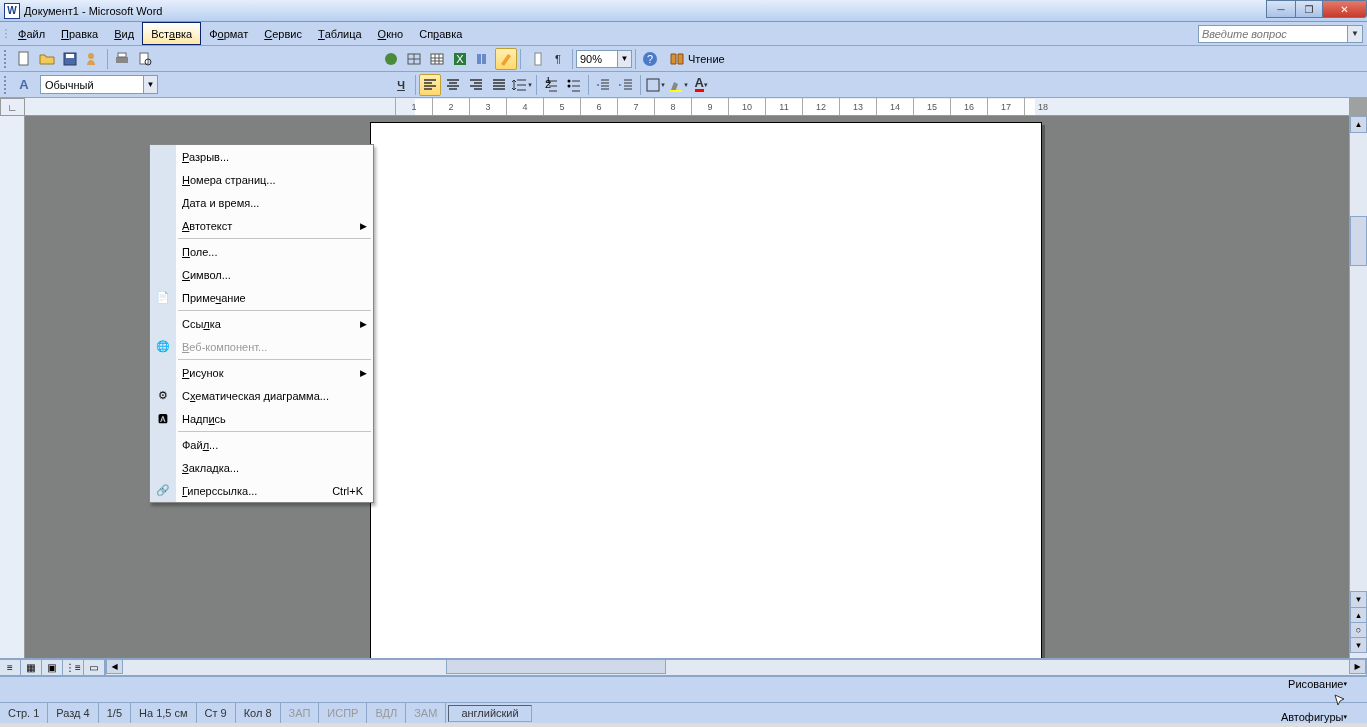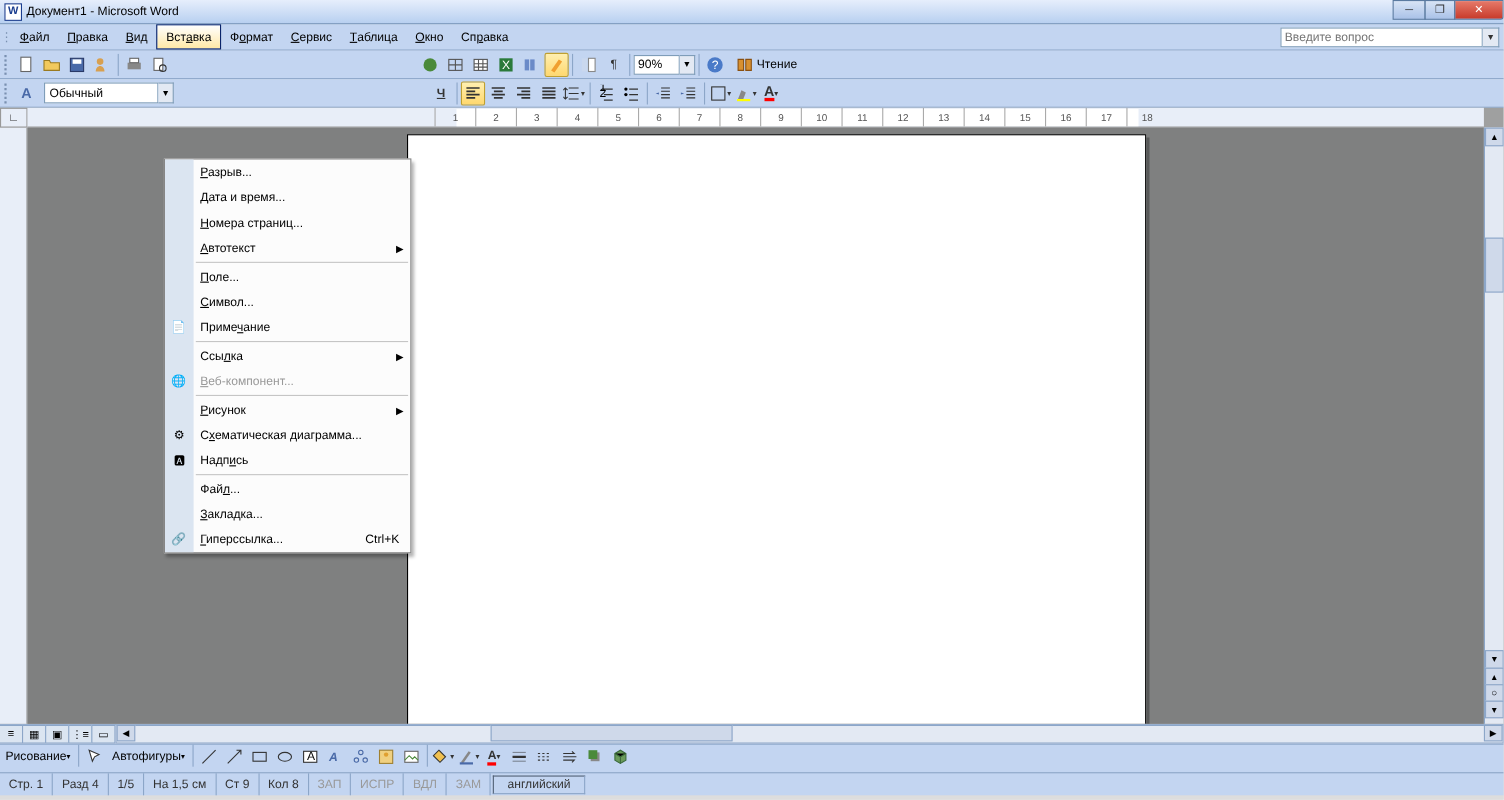--- a/index.html
+++ b/index.html
@@ -12,21 +12,21 @@
 .win-btn { width: 30px; height: 18px; border: 1px solid #5a7aa0; margin-left: -1px; display:flex;align-items:center;justify-content:center;background: linear-gradient(to bottom,#d8e4f5,#aac2e8); font-size:10px; color:#333; }
 .win-btn.close { background: linear-gradient(to bottom,#e57a6a,#c83a2a); color:#fff; width:45px; border-radius:0 0 3px 0;} 
 .win-btn.max { width:28px; }
 
 .menubar { height: 24px; background: #c3d5f1; display:flex; align-items:stretch; border-bottom:1px solid #8ca6c8; padding-left:2px; }
 .menubar .grip { width:8px; display:flex;align-items:center;justify-content:center; color:#7a90b0; }
 .menu-item { padding: 0 8px; display:flex;align-items:center; color:#000; }
 .menu-item u { text-decoration: underline; }
 .menu-item.active { background: linear-gradient(to bottom,#fff,#ffe8a6); border:1px solid #0a246a; }
 .help-box { margin-left:auto; margin-right:4px; display:flex;align-items:center; }
-.help-box input { width:184px; height:18px; border:1px solid #7f9db9; padding:0 3px; color:#777; background:#fff; }
+.help-box input { width:150px; height:18px; border:1px solid #7f9db9; padding:0 3px; font-style:italic; color:#777; background:#fff; }
 .help-box .dd { width:15px;height:18px;border:1px solid #7f9db9;border-left:none;background:#e3e9f3;display:flex;align-items:center;justify-content:center;font-size:8px;color:#333; }
 
 .toolbar { height:26px; background:#c3d5f1; display:flex; align-items:center; padding:0 4px; border-bottom:1px solid #8ca6c8; gap:1px; }
 .toolbar .grip { width:6px;height:18px;border-left:2px dotted #7a90b0;margin-right:2px; }
 .tbtn { width:22px; height:22px; display:inline-flex;align-items:center;justify-content:center;border:1px solid transparent;border-radius:2px;color:#333; }
 .tbtn.active { background:linear-gradient(to bottom,#ffefb0,#ffd86e); border:1px solid #c0a030; }
 .tbtn svg { width:16px;height:16px; }
 .sep { width:1px; height:20px; background:#8ca6c8; margin:0 2px; }
 .zoom-box { display:inline-flex;align-items:flex-end; }
 .zoom-box input { width:42px;height:18px;border:1px solid #7f9db9;background:#fff;text-align:left;padding:0 3px; }
@@ -63,21 +63,21 @@
 .dropdown-menu .msep { height:1px;background:#c5c5c5;margin:1px 2px 1px 28px; }
 .dropdown-menu .mi .micon { position:absolute;left:5px;width:16px;height:16px;display:flex;align-items:center;justify-content:center; }
 
 .views-hscroll { height:18px;background:#c3d5f1;display:flex;align-items:stretch;border-top:1px solid #8ca6c8; }
 .views-hscroll .vbtn { width:22px;border:1px solid #8ca6c8;margin-left:-1px;display:flex;align-items:center;justify-content:center;background:#dbe5f1;font-size:10px; }
 .views-hscroll .hscroll { flex:1;background:#e3e9f3;border:1px solid #8ca6c8;position:relative; }
 .views-hscroll .hscroll .l,.views-hscroll .hscroll .r { width:17px;height:100%;background:#cfd9ea;position:absolute;display:flex;align-items:center;justify-content:center;font-size:8px;border:1px solid #8ca6c8; top:-1px;}
 .views-hscroll .hscroll .r { right:0; }
 .views-hscroll .hscroll .thumb { position:absolute;left:340px;width:220px;top:-1px;height:100%;background:#cfd9ea;border:1px solid #8ca6c8; }
 
-.draw-toolbar { height:26px;background:#c3d5f1;display:flex;align-items:flex-start;padding:0 0;border-top:1px solid #8ca6c8;gap:1px; }
+.draw-toolbar { height:26px;background:#c3d5f1;display:flex;align-items:flex-end;padding:0 16px;border-top:1px solid #8ca6c8;gap:1px;flex-direction:column; }
 .draw-toolbar .lbl { padding:0 4px;display:flex;align-items:center;height:22px; }
 
 .statusbar { height:21px;background:#c3d5f1;display:flex;align-items:center;border-top:1px solid #8ca6c8;font-size:11px;color:#333; }
 .statusbar .cell { padding:0 8px;height:100%;display:flex;align-items:center;border-right:1px solid #8ca6c8; }
 .statusbar .cell.dim { color:#999; }
 .statusbar .lang { border:1px inset #8ca6c8;padding:0 12px;margin-left:2px;height:17px;display:flex;align-items:center; }
 
 svg.icon { width:16px;height:16px; }
 </style>
 </head>
@@ -321,24 +321,24 @@
     </div>
   </div>
 
   <div class="dropdown-menu">
     <div class="icon-col"></div>
     <div id="insert-items">
         <div class="mi">
           <span><u>Р</u>азрыв...</span>
         </div>
         <div class="mi">
+          <span><u>Н</u>омера страниц...</span>
+        </div>
+        <div class="mi">
           <span><u>Д</u>ата и время...</span>
-        </div>
-        <div class="mi">
-          <span><u>Н</u>омера страниц...</span>
         </div>
         <div class="mi">
           <span><u>А</u>втотекст</span>
           <span class="arrow">▶</span>
         </div>
         <div class="msep"></div>
         <div class="mi">
           <span><u>П</u>оле...</span>
         </div>
         <div class="mi">

